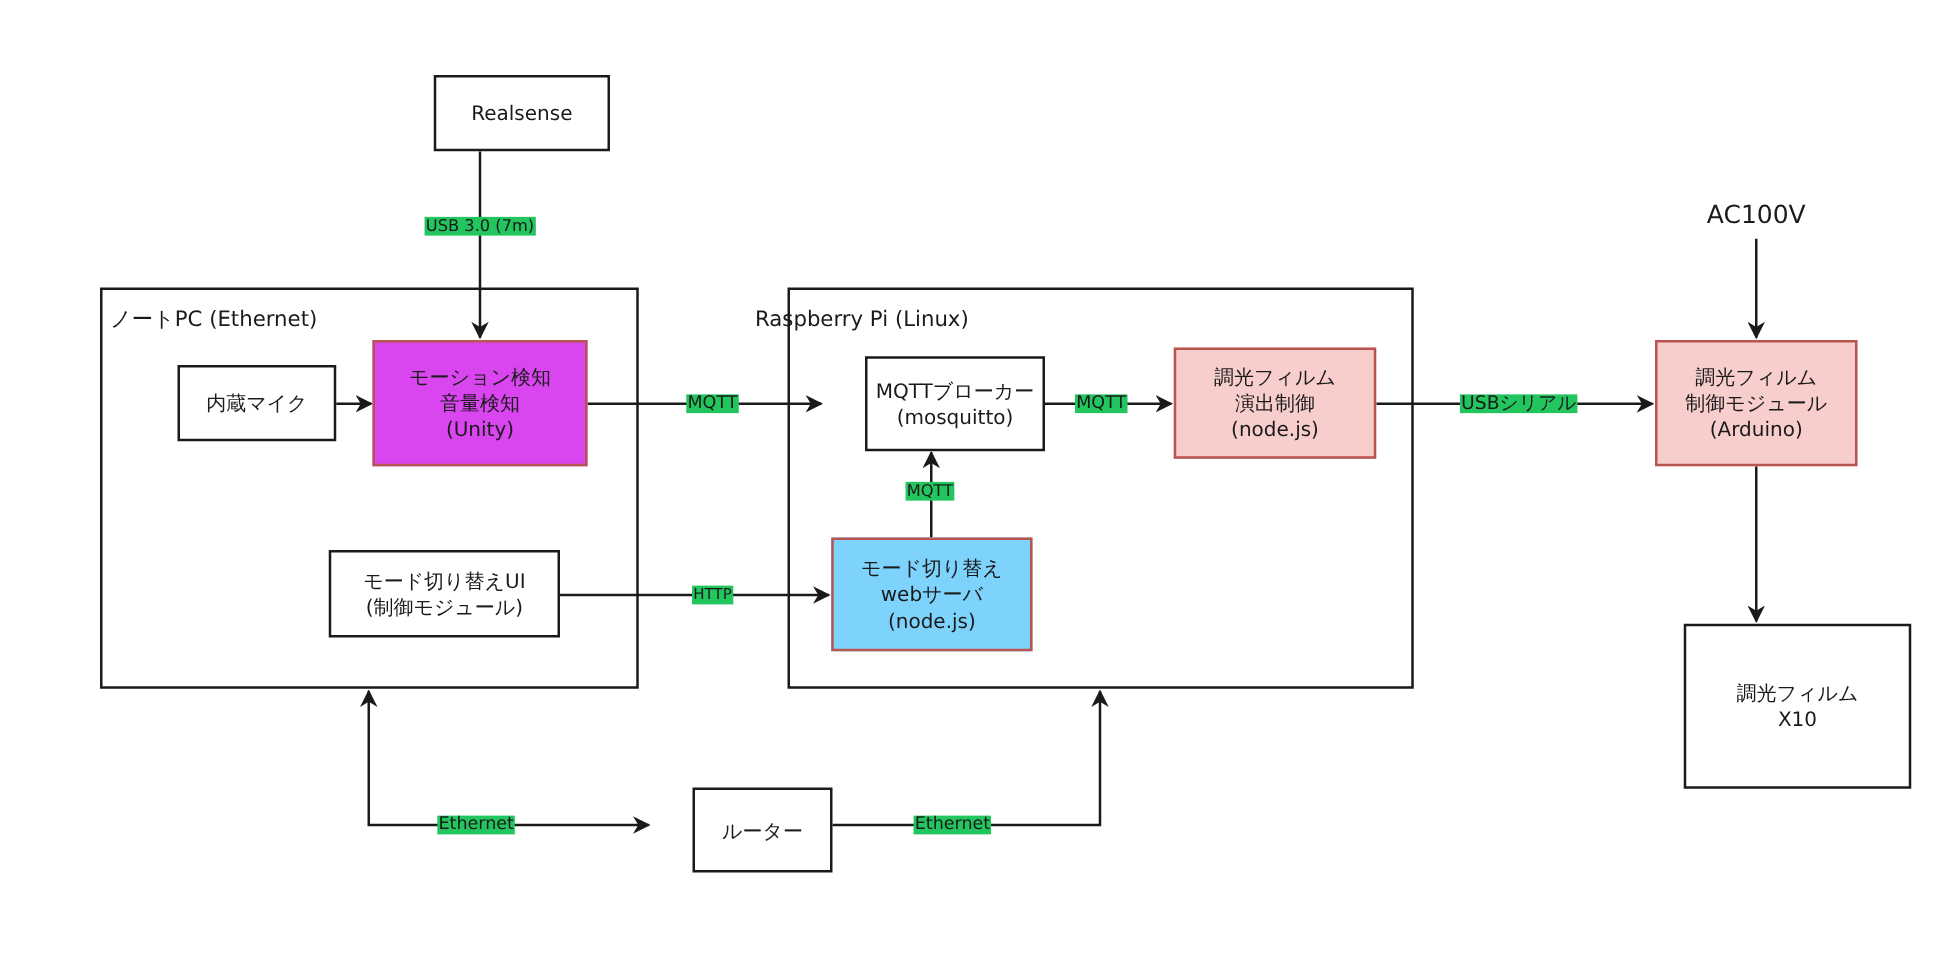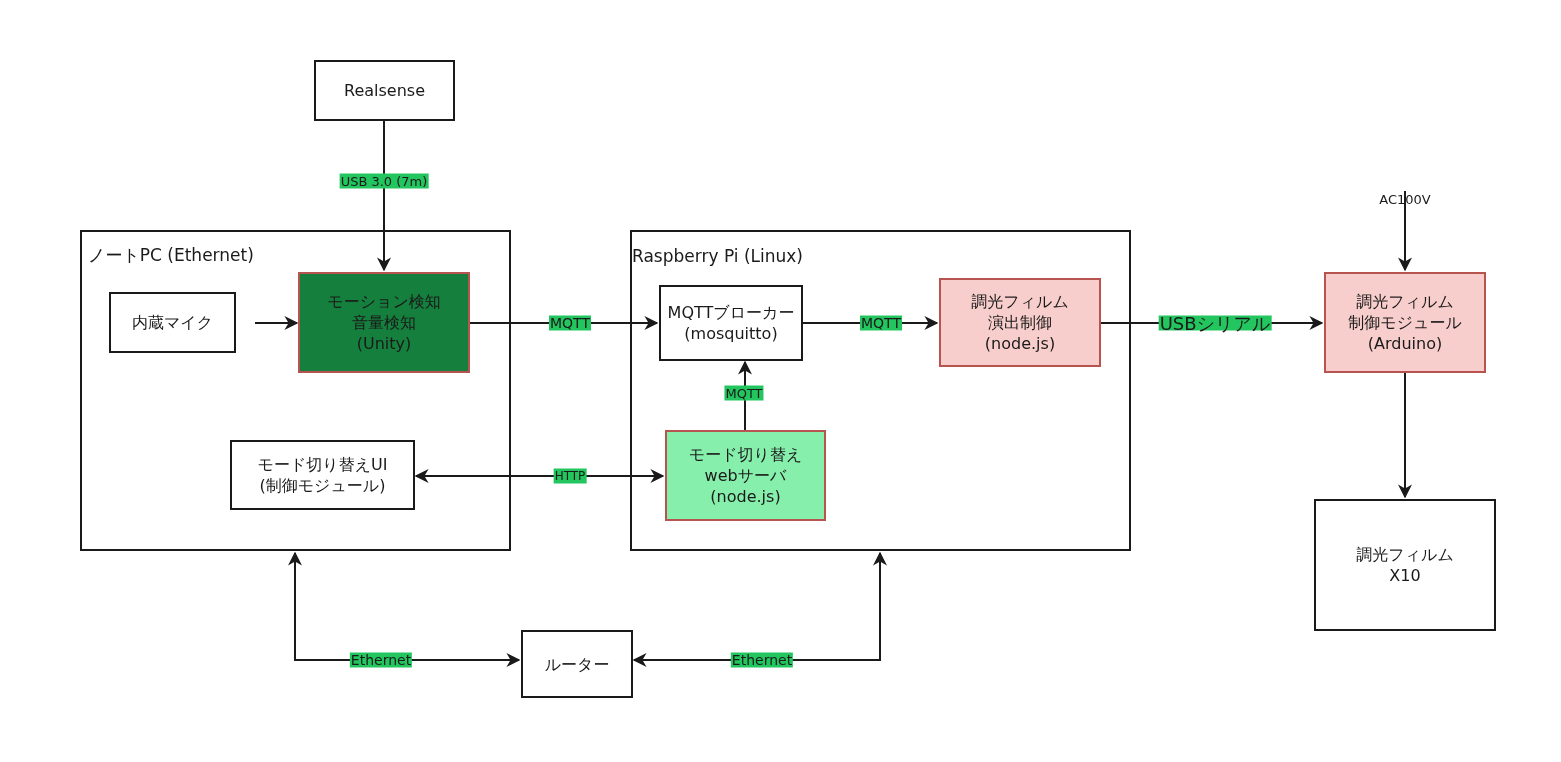--- a/index.html
+++ b/index.html
@@ -2,27 +2,27 @@
 <html><head>
 <meta charset="utf-8">
 <style>
   html, body { margin: 0; padding: 0; background: #ffffff; }
   body { width: 1561px; height: 762px; position: relative; overflow: hidden;
          font-family: "DejaVu Sans", "Liberation Sans", sans-serif; color: #1a1a1a; }
   svg.diagram { position: absolute; left: 0; top: 0; }
   .node { position: absolute; box-sizing: border-box; display: flex; align-items: center;
           justify-content: center; text-align: center; font-size: 16px; line-height: 21px;
           white-space: pre-line; }
-  .plain { background: #ffffff; border: 2px solid #1a1a1a; }
+  .plain { background: #ffffff; border: 2px solid #1a1a1a; margin-left: 33px; }
   .pink { background: #f8cecc; border: 2px solid #b85450; }
   .container { position: absolute; box-sizing: border-box; border: 2px solid #1a1a1a; background: transparent; }
   .container-title { position: absolute; font-size: 17px; white-space: nowrap; }
   .edge-label { position: absolute; font-size: 13px; background: #22c55e; padding: 0 1px;
                 white-space: nowrap; transform: translate(-50%, -50%); line-height: 15px; }
-  .free-text { position: absolute; font-size: 13px; transform: translate(-50%, -50%); white-space: nowrap; margin-top: 28px; }
+  .free-text { position: absolute; font-size: 20px; transform: translate(-50%, -50%); white-space: nowrap; }
 </style>
 </head>
 <body>
 
 <svg class="diagram" width="1561" height="762">
   <defs>
     <marker id="arr" viewBox="0 0 10 10" refX="9" refY="5" markerWidth="7" markerHeight="7" orient="auto-start-reverse">
       <path d="M0,0 L10,5 L0,10 L3,5 Z" fill="#1a1a1a"></path>
     </marker>
   </defs>
@@ -49,55 +49,55 @@
     <polyline points="295,553 295,660 519,660" marker-start="url(#arr)" marker-end="url(#arr)"></polyline>
 
     <polyline points="880,553 880,660 634,660" marker-start="url(#arr)" marker-end="url(#arr)"></polyline>
   </g>
 </svg>
 
 <div class="container" style="left:80px; top:230px; width:431px; height:321px;"></div>
 <div class="container-title" style="left:88px; top:244px;">ノートPC (Ethernet)</div>
 
 <div class="container" style="left:630px; top:230px; width:501px; height:321px;"></div>
-<div class="container-title" style="left:632px; top:246px;text-align:center;">Raspberry Pi (Linux)</div>
+<div class="container-title" style="left:604px; top:246px;text-align:center;">Raspberry Pi (Linux)</div>
 
 <div class="node plain" style="left:314px; top:60px; width:141px; height:61px;">Realsense</div>
 
 <div class="node plain" style="left:109px; top:292px; width:127px; height:61px;">内蔵マイク</div>
 
-<div class="node pink" style="left: 298px; top: 272px; width: 172px; height: 101px; background: #15803d; border-color: rgb(184, 84, 80);">モーション検知
+<div class="node pink" style="left: 298px; top: 272px; width: 172px; height: 101px; background: #d946ef; border-color: rgb(184, 84, 80);">モーション検知
 音量検知
 (Unity)</div>
 
 <div class="node plain" style="left:230px; top:440px; width:185px; height:70px;">モード切り替えUI
 (制御モジュール)</div>
 
 <div class="node plain" style="left:659px; top:285px; width:144px; height:76px;">MQTTブローカー
 (mosquitto)</div>
 
 <div class="node pink" style="left: 939px; top: 278px; width: 162px; height: 89px; background: rgb(248, 206, 204); border-color: rgb(184, 84, 80);">調光フィルム
 演出制御
 (node.js)</div>
 
-<div class="node pink" style="left: 665px; top: 430px; width: 161px; height: 91px; background: #86efac; border-color: rgb(184, 84, 80);">モード切り替え
+<div class="node pink" style="left: 665px; top: 430px; width: 161px; height: 91px; background: #7dd3fc; border-color: rgb(184, 84, 80);">モード切り替え
 webサーバ
 (node.js)</div>
 
 <div class="node pink" style="left: 1324px; top: 272px; width: 162px; height: 101px; background: rgb(248, 206, 204); border-color: rgb(184, 84, 80);">調光フィルム
 制御モジュール
 (Arduino)</div>
 
 <div class="node plain" style="left:1314px; top:499px; width:182px; height:132px;">調光フィルム
 X10</div>
 
 <div class="node plain" style="left:521px; top:630px; width:112px; height:68px;">ルーター</div>
 
 <div class="free-text" style="left:1405px; top:171px;">AC100V</div>
 
 <div class="edge-label" style="left:384px; top:181px;">USB 3.0 (7m)</div>
 <div class="edge-label" style="left:570px; top:323px; font-size:14px;">MQTT</div>
 <div class="edge-label" style="left:881px; top:323px; font-size:14px;">MQTT</div>
 <div class="edge-label" style="left:744px; top:393px;">MQTT</div>
 <div class="edge-label" style="left:570px; top:476px; font-size:12px;">HTTP</div>
-<div class="edge-label" style="left:1215px; top:323px; font-size:18px;">USBシリアル</div>
+<div class="edge-label" style="left:1215px; top:323px; font-size:15px;">USBシリアル</div>
 <div class="edge-label" style="left:381px; top:660px; font-size:14px;">Ethernet</div>
 <div class="edge-label" style="left:762px; top:660px; font-size:14px;">Ethernet</div>
 
 </body></html>

